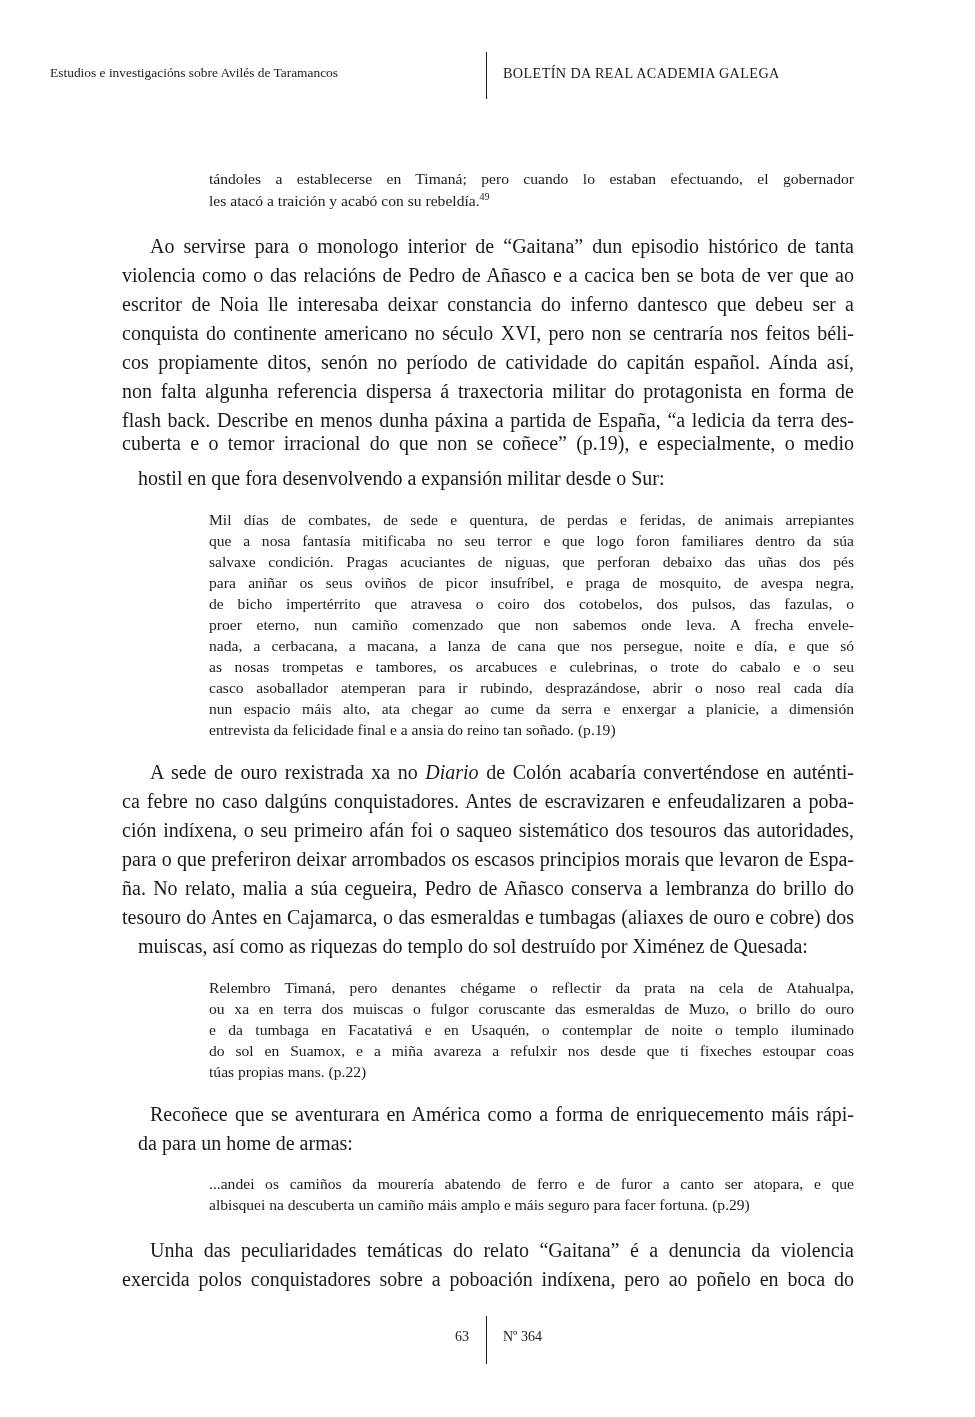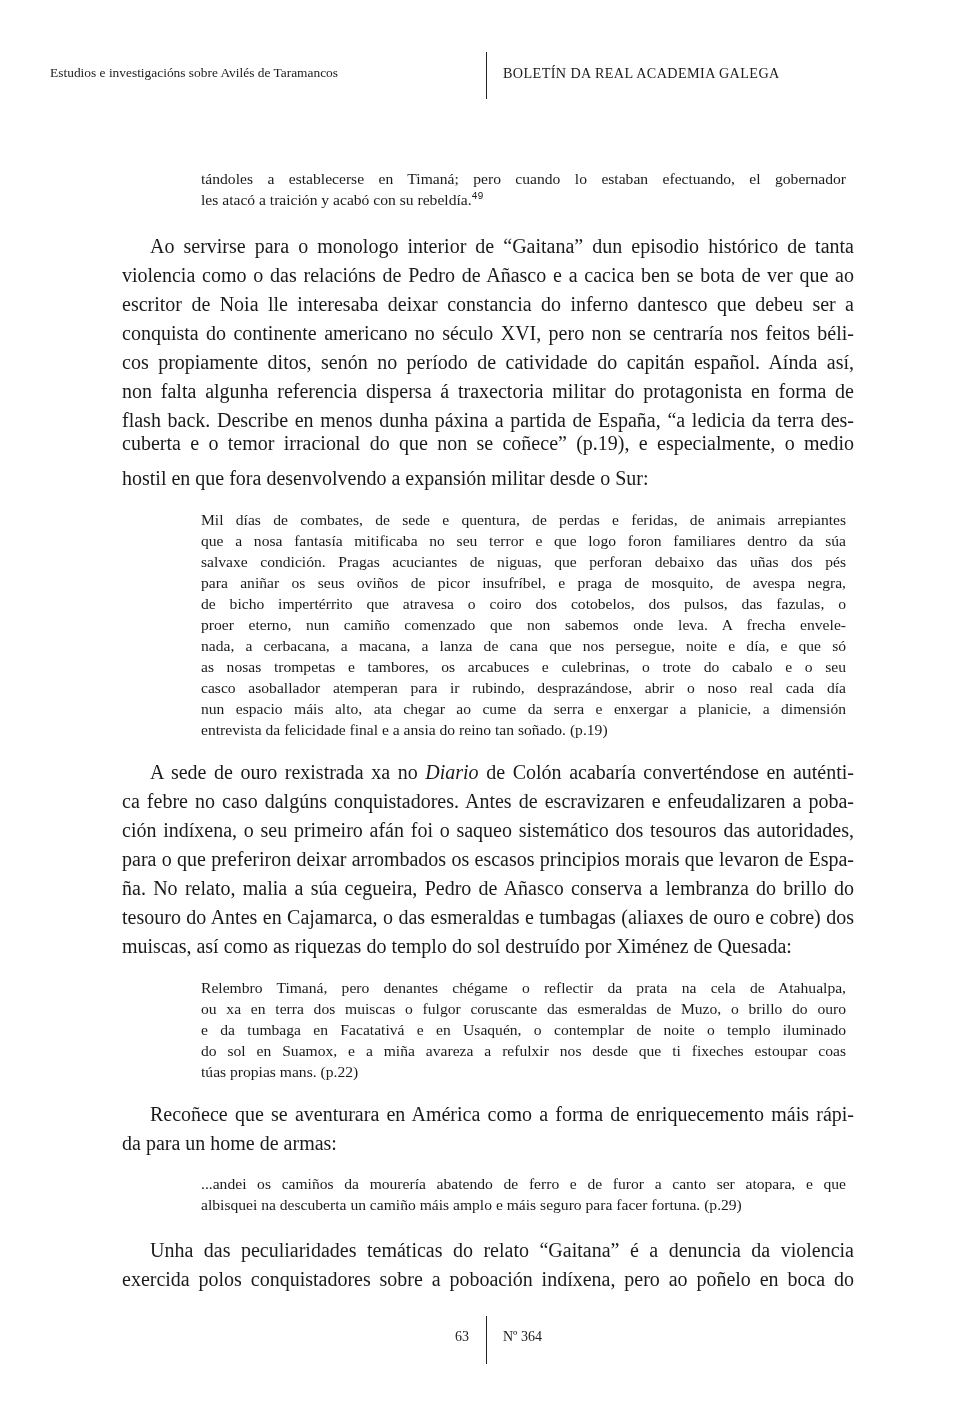--- a/index.html
+++ b/index.html
@@ -7,24 +7,24 @@
          font-family: "Liberation Serif", "DejaVu Serif", serif; color: #1a1a1a; }
 
   .header { position: absolute; top: 52px; left: 0; width: 838px; height: 48px; }
   .header-left { position: absolute; right: 500px; top: 13px; font-size: 13.4px; white-space: nowrap; }
   .header-divider { position: absolute; left: 486px; top: 0; width: 1px; height: 47px; background: #222; }
   .header-right { position: absolute; left: 503px; top: 13px; font-size: 14.2px; letter-spacing: 0.4px; white-space: nowrap; }
 
   .line { position: absolute; white-space: nowrap; }
   .body-line { font-size: 20px; left: 122px; width: 732px; text-align: justify; text-align-last: justify; }
   .body-line.first { left: 150px; width: 704px; }
-  .body-line.last { text-align-last: left; }
-  .quote-line { font-size: 15.6px; left: 201px; width: 645px; text-align: justify; text-align-last: justify; }
+  .body-line.last { text-align-last: left; margin-left: 16px; }
+  .quote-line { font-size: 15.6px; left: 209px; width: 645px; text-align: justify; text-align-last: justify; }
   .quote-line.last { text-align-last: left; }
-  sup.fn { font-size: 10px; vertical-align: 6px; font-family: Liberation Mono, monospace; }
+  sup.fn { font-size: 10px; vertical-align: 6px; }
   em { }
 
   .footer { position: absolute; top: 1316px; left: 0; width: 975px; height: 50px; }
   .footer-left { position: absolute; right: 506px; top: 13px; font-size: 14px; font-weight: normal; }
   .footer-divider { position: absolute; left: 486px; top: 0; width: 1px; height: 48px; background: #222; }
   .footer-right { position: absolute; left: 503px; top: 13px; font-size: 14px; }
 </style>
 </head>
 <body>
 

